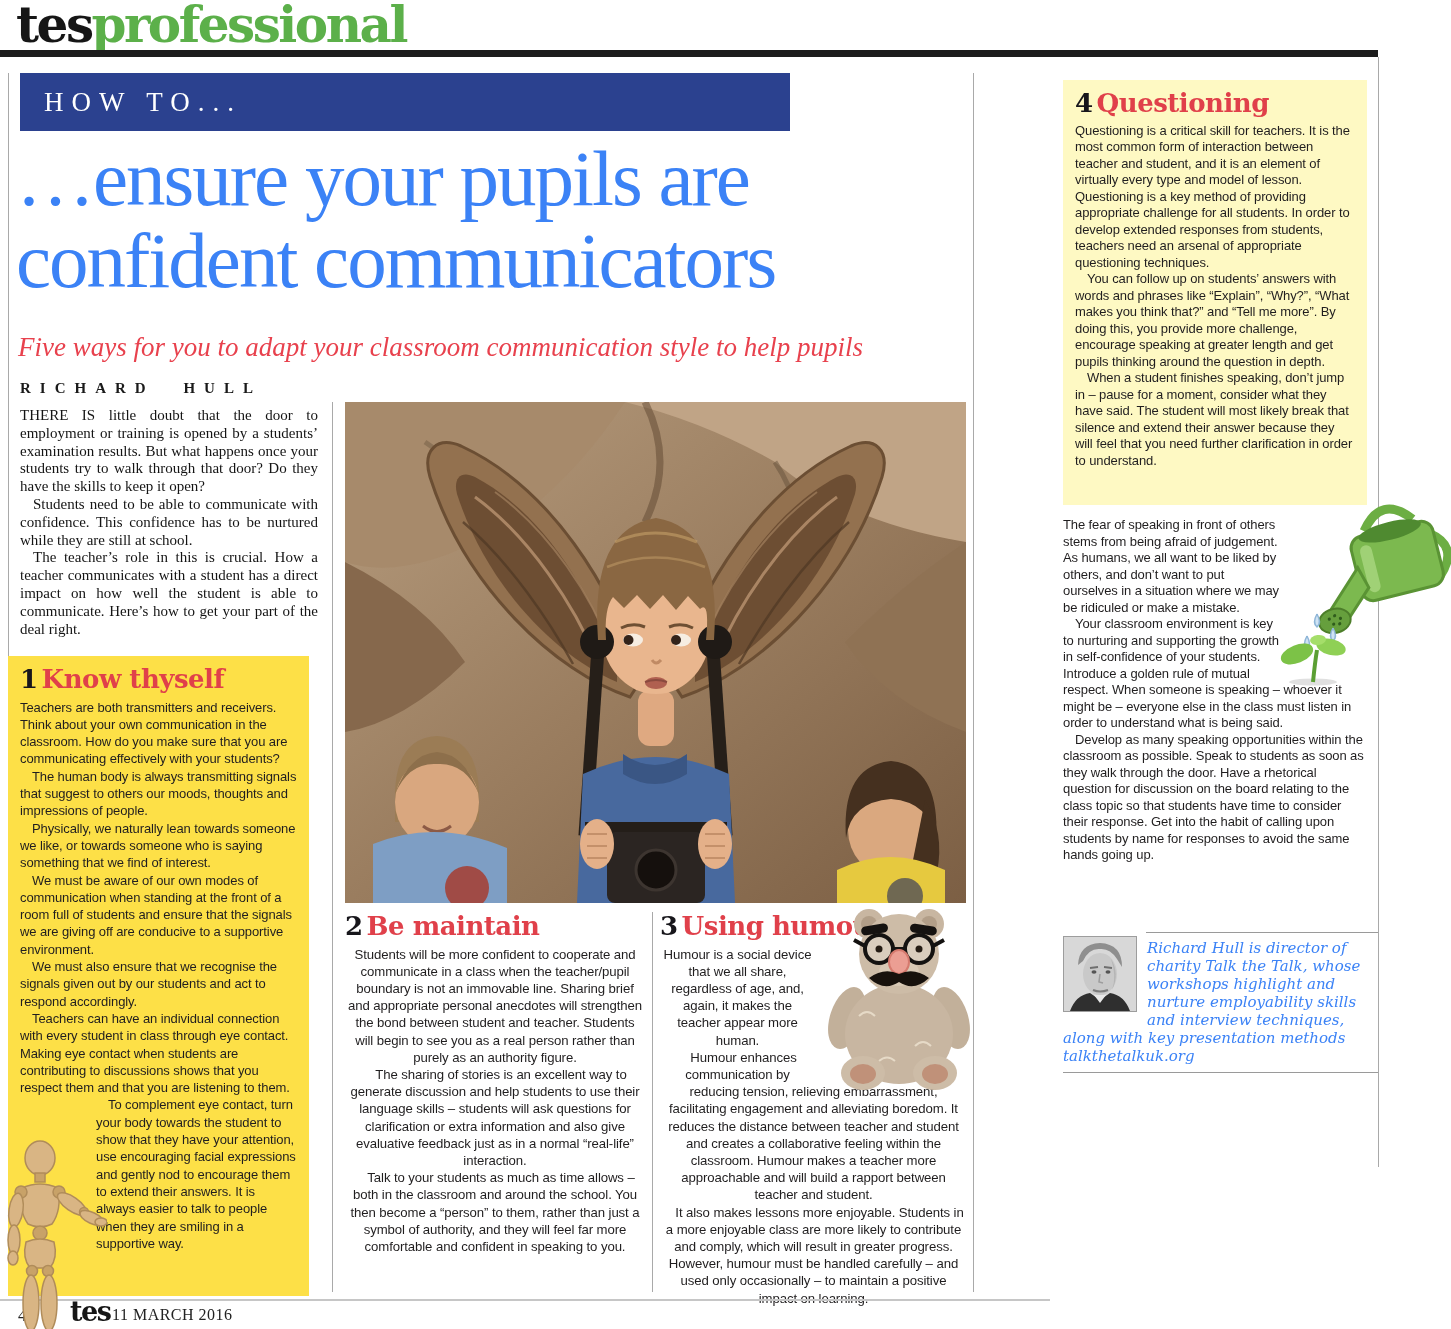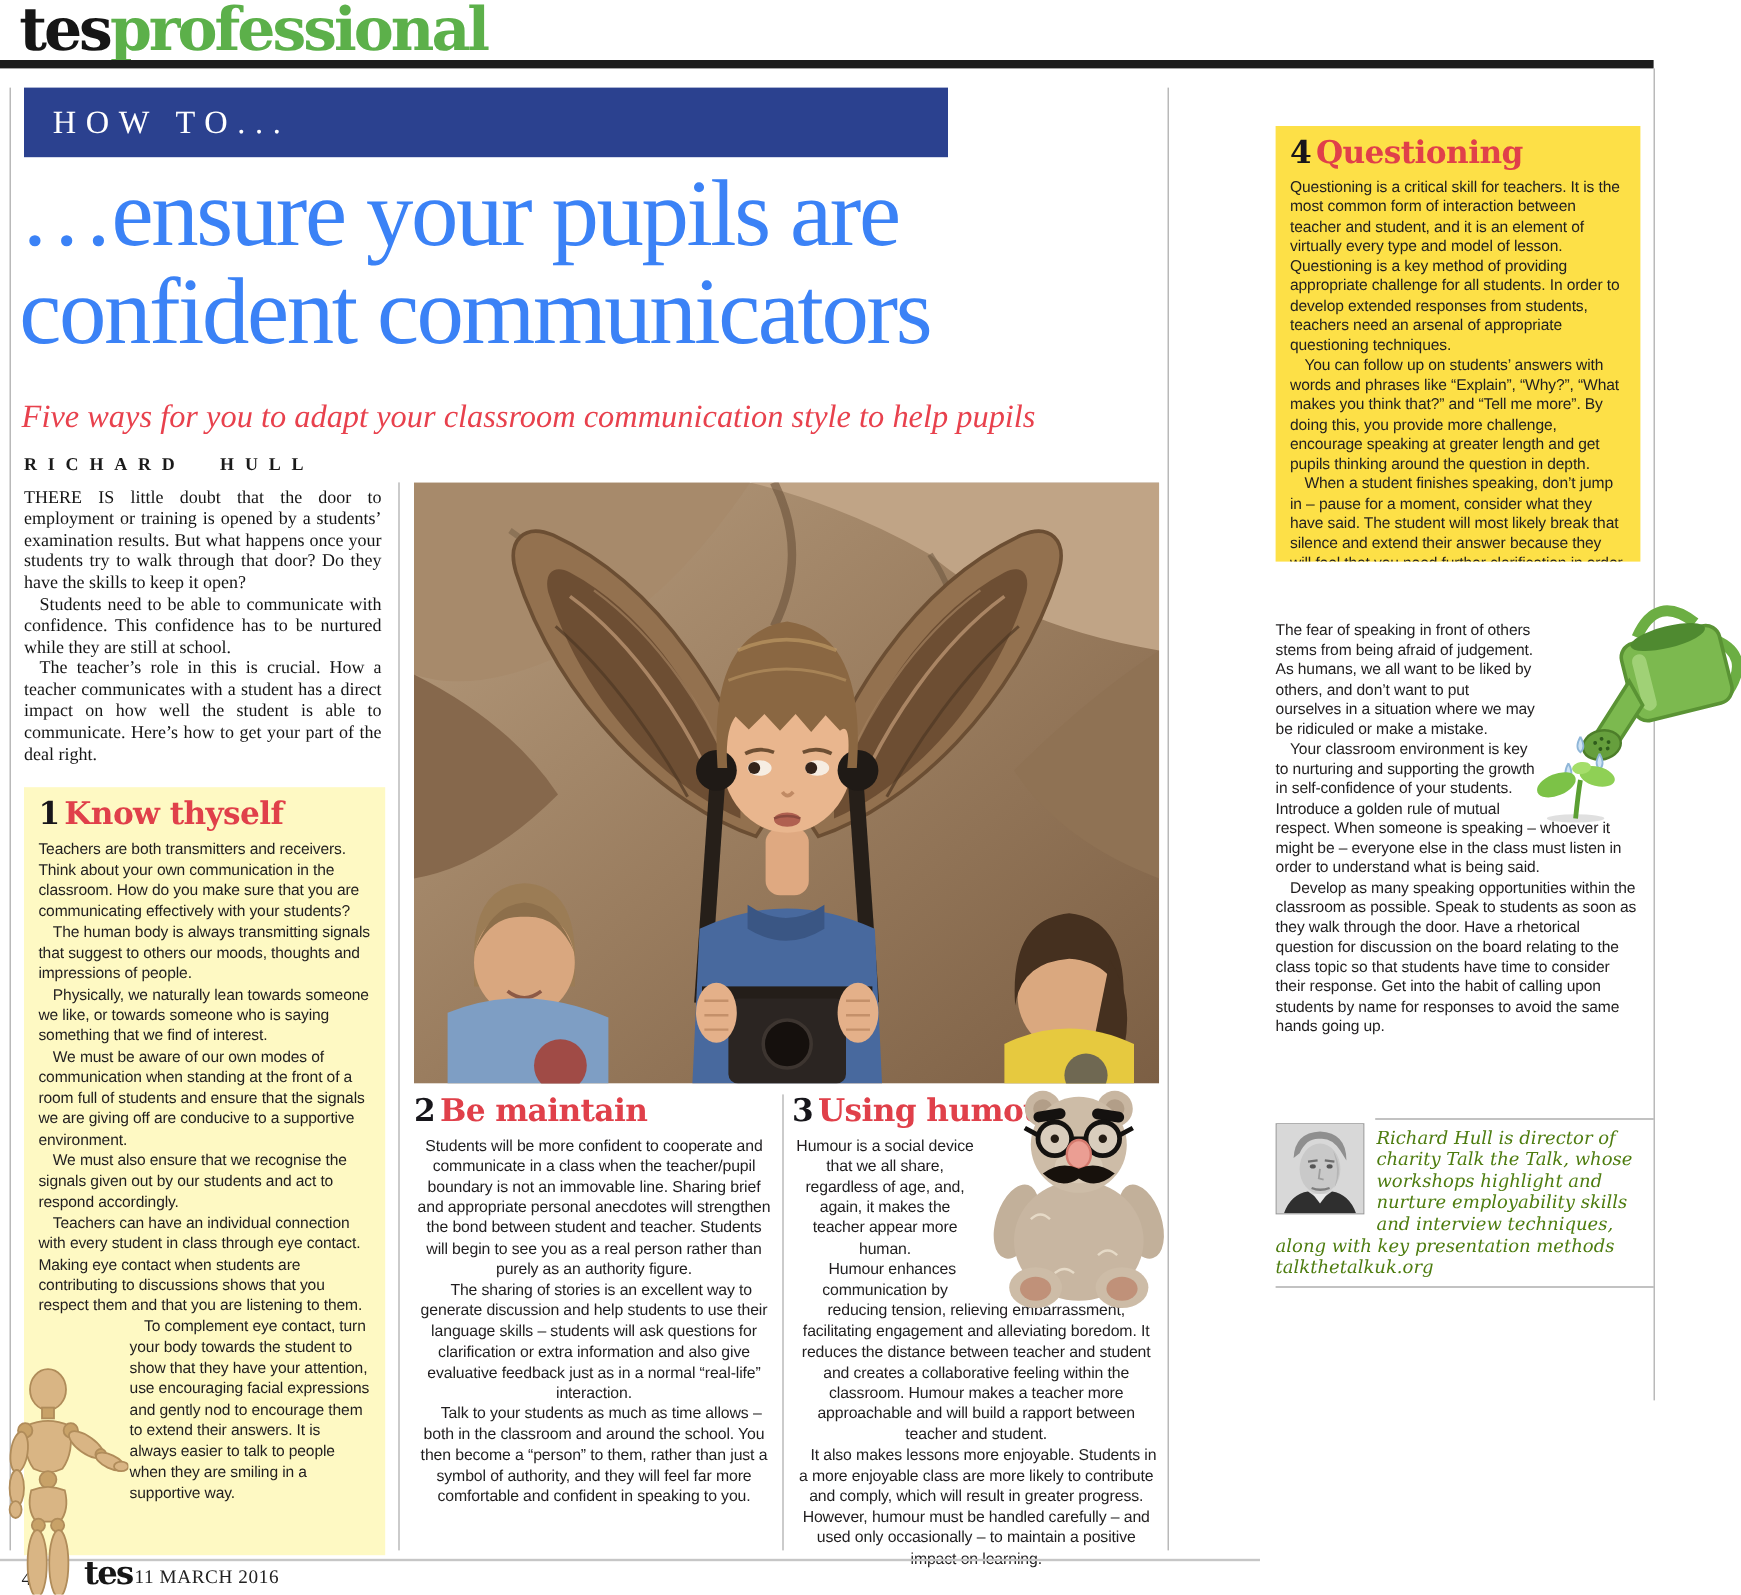--- a/index.html
+++ b/index.html
@@ -34,21 +34,21 @@
   .intro{position:absolute;left:20px;top:407px;width:298px;font-family:"Liberation Serif",serif;
         font-size:15px;line-height:17.8px;text-align:justify;color:#141414;}
   .intro p{margin:0;}
   .intro p.ind{text-indent:13px;}
 
   
   .photo{position:absolute;left:345px;top:402px;width:621px;height:501px;}
   .photo svg{display:block;}
 
   
-  .box-yellow{position:absolute;left:20px;top:656px;width:301px;height:640px;background:#fef9c3;
+  .box-yellow{position:absolute;left:8px;top:656px;width:301px;height:640px;background:#fde047;
         box-sizing:border-box;padding:9px 12px 0 12px;overflow:hidden;}
 
   
   .sec-head{margin:0 0 5px 0;font-family:"DejaVu Serif",serif;font-weight:700;font-size:26px;
         letter-spacing:-0.5px;color:#17161b;line-height:1.1;}
   .sec-head .ttl{color:#e0404a;margin-left:4px;}
   .body-copy p{margin:0;color:#201e1f;}
   .body-copy p.ind{text-indent:12px;}
   .box-yellow p{font-size:13px;line-height:17.3px;letter-spacing:-0.1px;}
   .col-section p{font-size:13.2px;line-height:17.2px;letter-spacing:-0.1px;text-align:center;}
@@ -58,31 +58,31 @@
   .sec3{position:absolute;left:660px;top:912px;width:307px;}
 
   
   .mann-space{float:left;width:80px;height:150px;margin:0 8px 0 -12px;}
   .teddy-float{float:right;width:150px;height:160px;margin:-34px -8px 6px 10px;position:relative;}
   .teddy-float svg{position:absolute;top:-16px;left:-6px;}
   .can-space{float:right;width:88px;height:150px;margin:0 -10px 0 8px;}
   .bio-photo-space{float:left;width:84px;height:80px;}
 
   
-  .box-blue{position:absolute;left:1063px;top:80px;width:304px;height:363px;background:#fde047;
-        box-sizing:border-box;padding:9px 12px 0 12px;overflow:hidden;margin-top:25px;}
+  .box-blue{position:absolute;left:1063px;top:80px;width:304px;height:425px;background:#fef9c3;
+        box-sizing:border-box;padding:9px 12px 0 12px;overflow:hidden;}
   .sec5{position:absolute;left:1063px;top:517px;width:304px;}
   .can-art{position:absolute;left:1277px;top:500px;width:174px;height:186px;}
 
   
   .bio-rule-top{left:1146px;top:932px;width:232px;}
   .bio-rule-bottom{left:1063px;top:1072px;width:315px;}
   .bio-photo{position:absolute;left:1063px;top:936px;width:72px;height:74px;border:1px solid #9d9d9d;}
   .bio-text{position:absolute;left:1063px;top:939px;width:314px;font-family:"DejaVu Serif",serif;
-        font-style:italic;font-size:15px;line-height:18px;color:#4d7c0f;}
+        font-style:italic;font-size:15px;line-height:18px;color:#3b82f6;}
   .bio-text .lnk{display:inline;}
 
   
   .mannequin{position:absolute;left:2px;top:1140px;width:105px;height:190px;z-index:3;}
 
   
   .footer-rule{position:absolute;left:0;top:1299px;width:1050px;height:2px;background:#c6c6c6;}
   .footer-page{position:absolute;left:18px;top:1306px;font-family:"Liberation Serif",serif;
         font-size:17px;color:#222;}
   .footer-logo{position:absolute;left:70px;top:1296px;font-family:"DejaVu Serif",serif;

